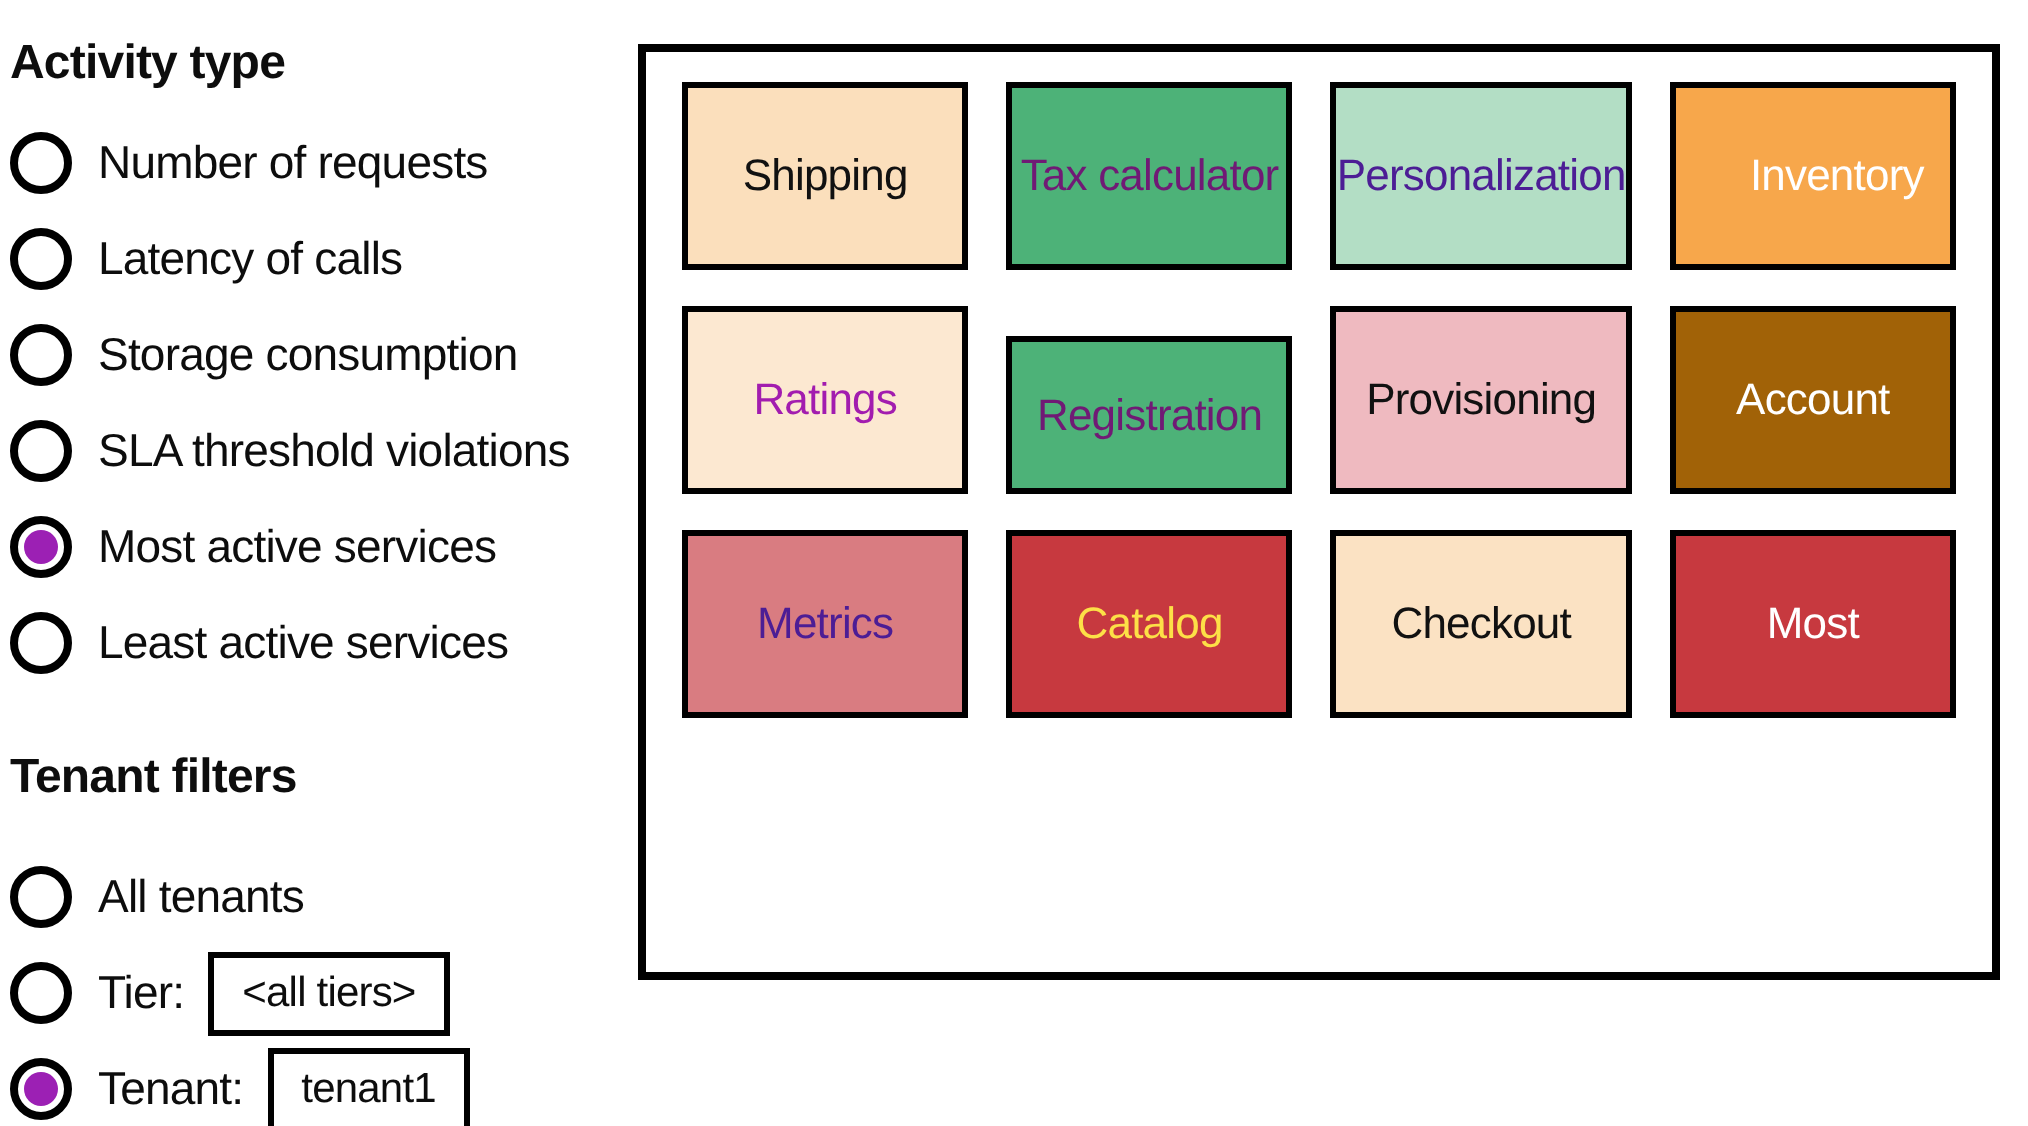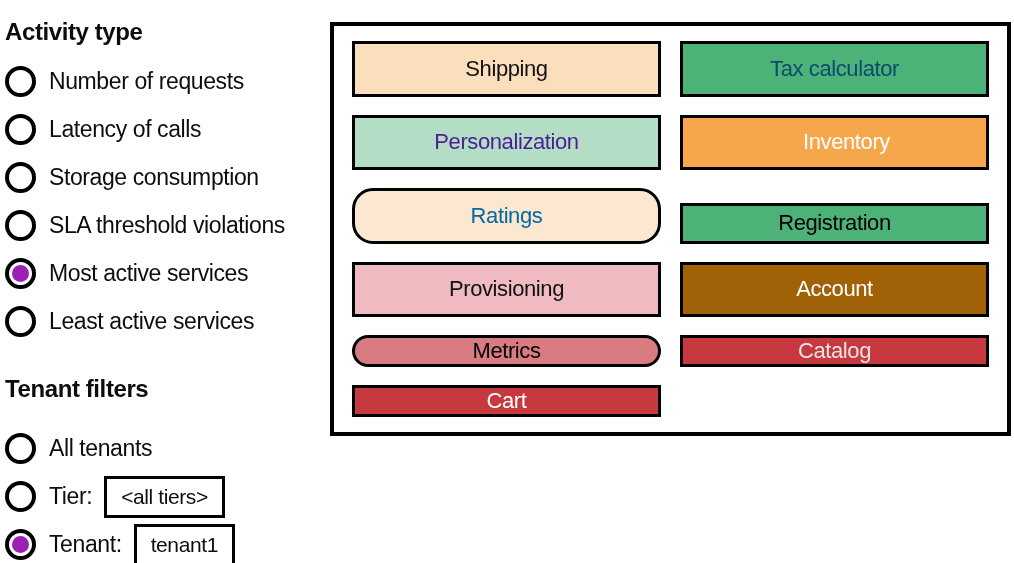--- a/index.html
+++ b/index.html
@@ -27,25 +27,25 @@
   .radio .dot { width: 17px; height: 17px; border-radius: 50%; background: transparent; }
   .radio-row.selected .dot { background: var(--radio-selected, #9C20B4); }
   .radio-label { font-size: 23px; letter-spacing: -0.4px; white-space: nowrap; }
   .input-box {
     display: inline-flex; align-items: center; justify-content: center;
     border: 3px solid #000; height: 42px; padding: 12px 14px;
     font-size: 21px; letter-spacing: -0.4px; margin-left: 12px; background: #fff;
   }
   
   .grid-panel {
-    position: absolute; left: 330px; top: 22px; width: 681px; height: 414px;
+    position: absolute; left: 319px; top: 22px; width: 681px; height: 468px;
     border: 4px solid #000; background: #fff;
     padding: 15px 18px;
     display: grid;
-    grid-template-columns: repeat(2, 1fr);
+    grid-template-columns: repeat(4, 1fr);
     grid-template-rows: repeat(4, 1fr);
     gap: 18px 19px;
   }
   .tile {
     border: 3px solid #000;
     display: flex; align-items: center; justify-content: center;
     font-size: 22px; letter-spacing: -0.4px;
   }
 </style>
 </head>
@@ -119,23 +119,24 @@
         <span class="dot"></span>
       </span>
     <span class="radio-label">Tenant:</span>
     <span class="input-box">tenant1</span>
   </div>
 
 </aside>
 
 <section class="grid-panel">
   <div class="tile" style="background: rgb(251, 223, 188); color: rgb(17, 17, 17);">Shipping</div>
-  <div class="tile" style="background: rgb(77, 178, 120); color: #0c4a6e;">Tax calculator</div>
+  <div class="tile" style="background: rgb(77, 178, 120); color: #701a75;">Tax calculator</div>
   <div class="tile" style="background: rgb(179, 222, 197); color: #4c1d95;">Personalization</div>
   <div class="tile" style="background: rgb(247, 167, 75); color: rgb(255, 255, 255); padding-left: 24px;">Inventory</div>
-  <div class="tile" style="background: rgb(252, 232, 209); color: #0369a1; border-radius: 21px;">Ratings</div>
-  <div class="tile" style="background: rgb(77, 178, 120); color: #000000; margin-top: 15px;">Registration</div>
+  <div class="tile" style="background: rgb(252, 232, 209); color: #a21caf;">Ratings</div>
+  <div class="tile" style="background: rgb(77, 178, 120); color: #701a75; margin-top: 15px;">Registration</div>
   <div class="tile" style="background: rgb(239, 186, 192); color: rgb(17, 17, 17);">Provisioning</div>
   <div class="tile" style="background: #a16207; color: rgb(255, 255, 255);">Account</div>
-  <div class="tile" style="background: rgb(217, 124, 129); color: #000000; border-radius: 27px;">Metrics</div>
-  <div class="tile" style="background: rgb(199, 57, 63); color: #e5e5e5;">Catalog</div>
-  <div class="tile" style="background: rgb(199, 57, 63); color: rgb(255, 255, 255);">Cart</div>
+  <div class="tile" style="background: rgb(217, 124, 129); color: #4c1d95;">Metrics</div>
+  <div class="tile" style="background: rgb(199, 57, 63); color: #fde047;">Catalog</div>
+  <div class="tile" style="background: rgb(251, 226, 195); color: rgb(17, 17, 17);">Checkout</div>
+  <div class="tile" style="background: rgb(199, 57, 63); color: rgb(255, 255, 255);">Most</div>
 </section>
 
 </body></html>

